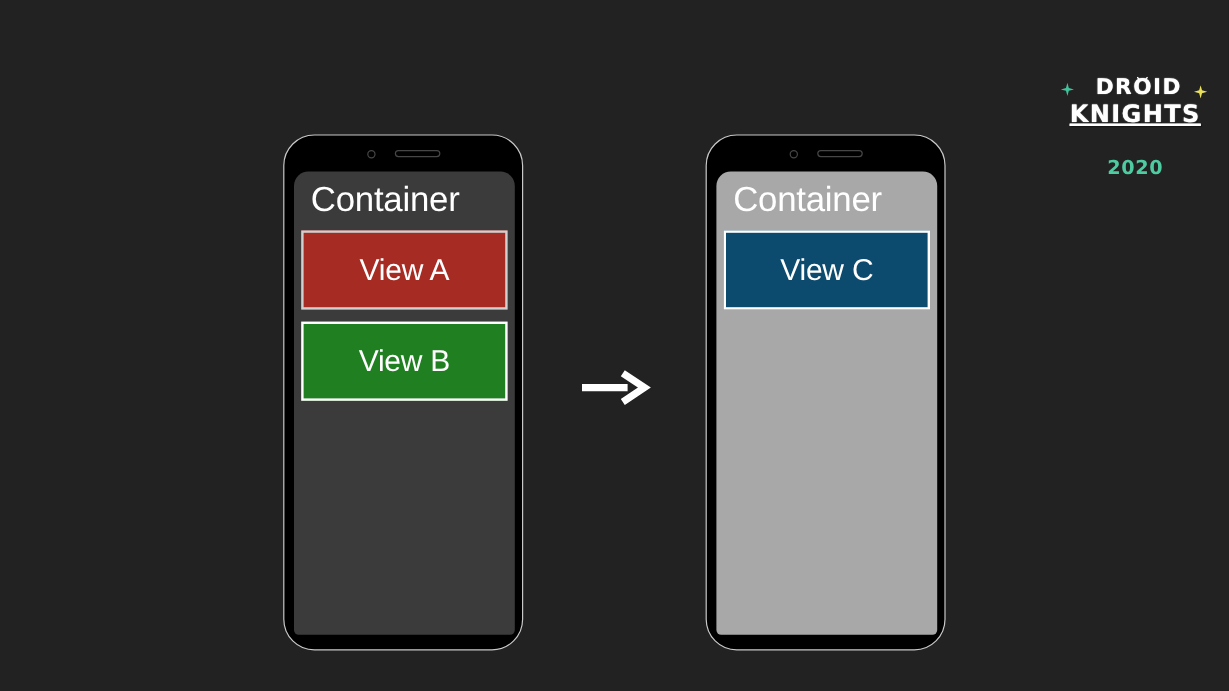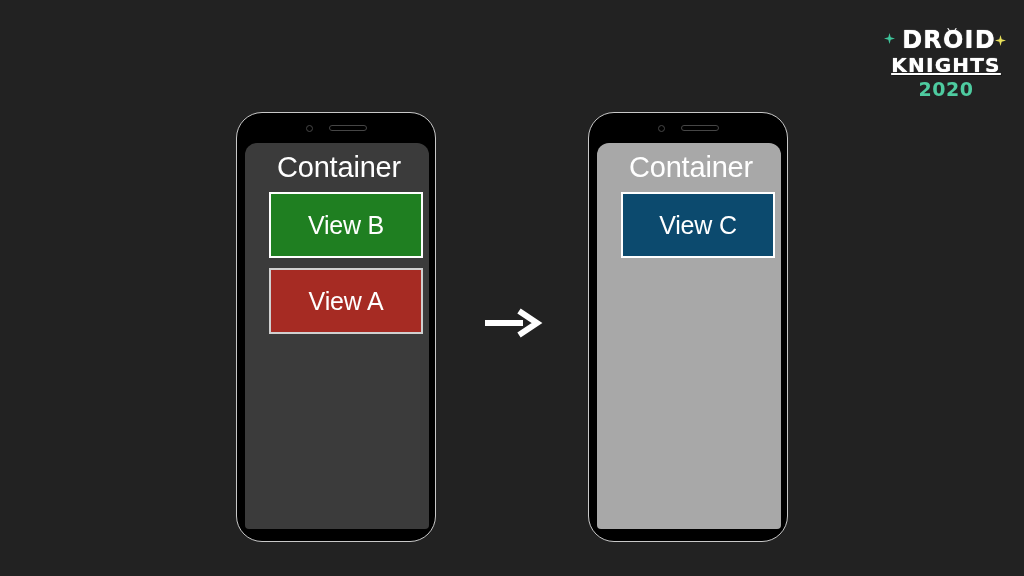--- a/index.html
+++ b/index.html
@@ -42,28 +42,28 @@
   .logo-line {
     color: #ffffff;
     font-family: "DejaVu Sans", sans-serif;
     font-weight: bold;
     letter-spacing: 1.2px;
     line-height: 1;
     text-shadow:
       0 0 1px #ffffff,
       1px 1px 0 rgba(0,0,0,0.35);
   }
-  .logo-line-1 { font-size: 24px; padding-left: 6px; }
+  .logo-line-1 { font-size: 18px; padding-left: 6px; margin-top: 36px; }
   .logo-line-2 { font-size: 20px; margin-top: 3px; text-decoration: underline; }
   .logo-year {
-    margin-top: 4px;
+    margin-top: 20px;
     color: #4ecba0;
     font-family: "DejaVu Sans", sans-serif;
     font-weight: bold;
-    font-size: 19px;
+    font-size: 16px;
     letter-spacing: 0.5px;
     line-height: 1;
   }
   .sparkle {
     position: absolute;
     width: 11px;
     height: 11px;
   }
   .sparkle svg { display: block; width: 100%; height: 100%; }
   .sparkle-left  { left: -4px;  top: 5px; }
@@ -117,21 +117,21 @@
   }
 
   .screen {
     position: absolute;
     left: 8px;
     top: 30px;
     width: 184px;
     height: 386px;
     border-radius: 12px 12px 4px 4px;
     overflow: hidden;
-    padding: 6px 6px 0 24px;
+    padding: 6px 6px 0 6px;
   }
   .screen-dark  { background: #3b3b3b; }
   .screen-light { background: #a8a8a8; }
 
   .container-label {
     color: #ffffff;
     font-size: 29px;
     line-height: 1.05;
     font-weight: normal;
     letter-spacing: -0.2px;
@@ -204,25 +204,25 @@
     <div class="logo-year">2020</div>
   </div>
 
   <div class="phone phone-left">
     <div class="phone-top">
       <span class="camera-dot"></span>
       <span class="speaker-slot"></span>
     </div>
     <div class="screen screen-dark">
       <div class="container-label">Container</div>
+      <div class="view-box view-a">
+        <span>View A</span>
+      </div>
       <div class="view-box view-b">
         <span>View B</span>
-      </div>
-      <div class="view-box view-a">
-        <span>View A</span>
       </div>
     </div>
   </div>
 
   <div class="arrow">
     <svg viewBox="0 0 60 36" xmlns="http://www.w3.org/2000/svg">
       <path d="M2 18 H40 M36 6 L54 18 L36 30" fill="none" stroke="#ffffff" stroke-width="6" stroke-linecap="butt" stroke-linejoin="miter"></path>
     </svg>
   </div>
 

